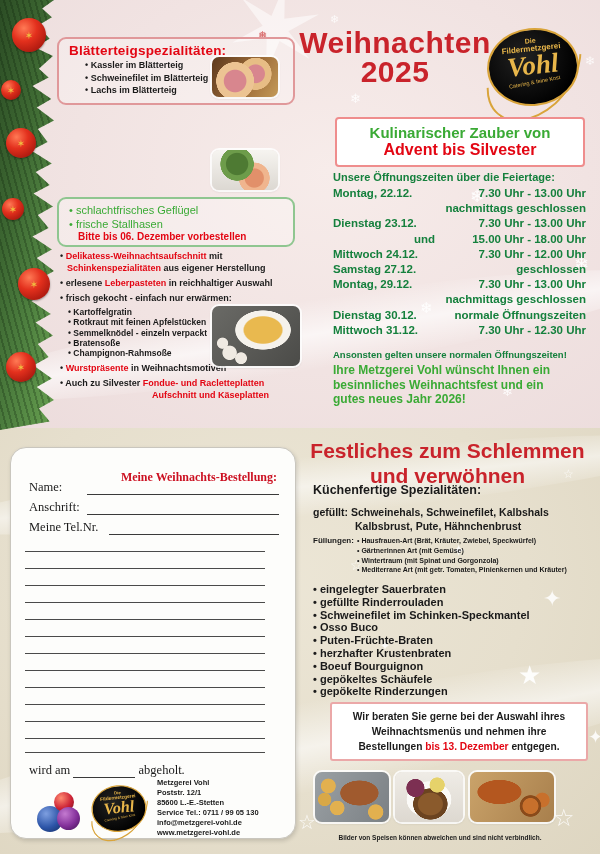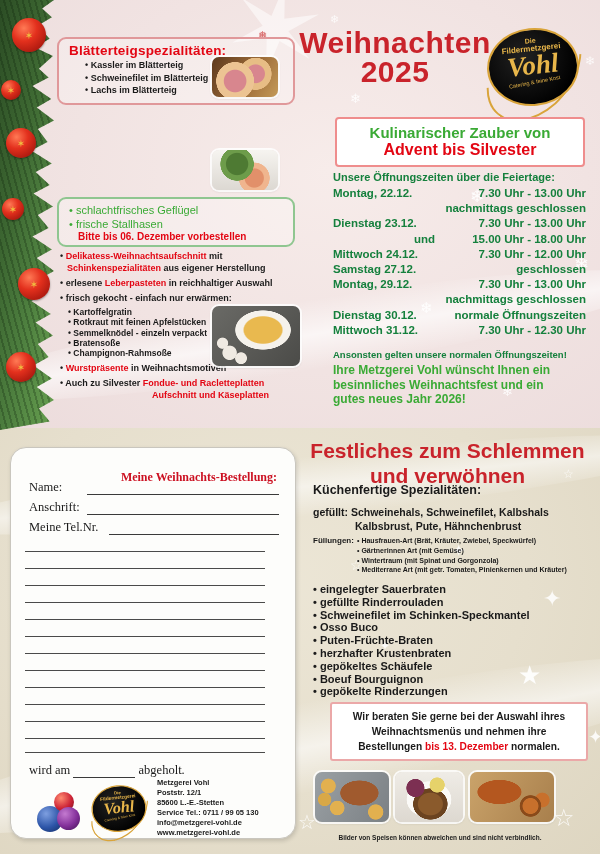--- a/index.html
+++ b/index.html
@@ -383,27 +383,27 @@
       <div class="fitem">Mediterrane Art (mit getr. Tomaten, Pinienkernen und Kräuter)</div>
     </div>
   </div>
   <div class="menu-items">
     <div class="li">eingelegter Sauerbraten</div>
     <div class="li">gefüllte Rinderrouladen</div>
     <div class="li">Schweinefilet im Schinken-Speckmantel</div>
     <div class="li">Osso Buco</div>
     <div class="li">Puten-Früchte-Braten</div>
     <div class="li">herzhafter Krustenbraten</div>
+    <div class="li">Boeuf Bourguignon</div>
     <div class="li">gepökeltes Schäufele</div>
-    <div class="li">Boeuf Bourguignon</div>
     <div class="li">gepökelte Rinderzungen</div>
   </div>
   <div class="advice-box">
     <div>Wir beraten Sie gerne bei der Auswahl ihres</div>
     <div>Weihnachtsmenüs und nehmen ihre</div>
-    <div><span>Bestellungen </span><span class="red">bis 13. Dezember</span><span> normalen.</span></div>
+    <div><span>Bestellungen </span><span class="red">bis 13. Dezember</span><span> entgegen.</span></div>
   </div>
   <div class="photo ph-roast-tray"></div>
   <div class="photo ph-roulade"></div>
   <div class="photo ph-pork-board"></div>
   <div class="disclaimer">Bilder von Speisen können abweichen und sind nicht verbindlich.</div>
 
 </div>
 
 </body></html>

